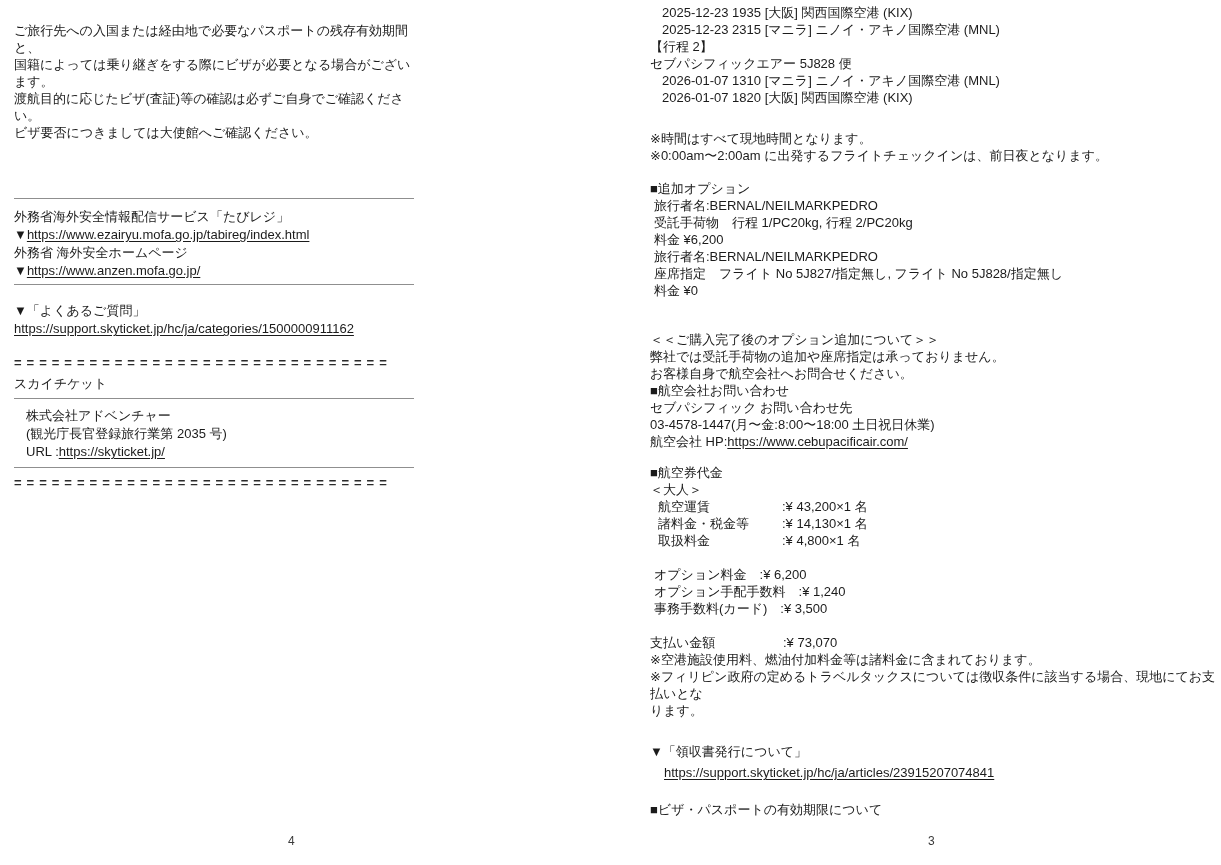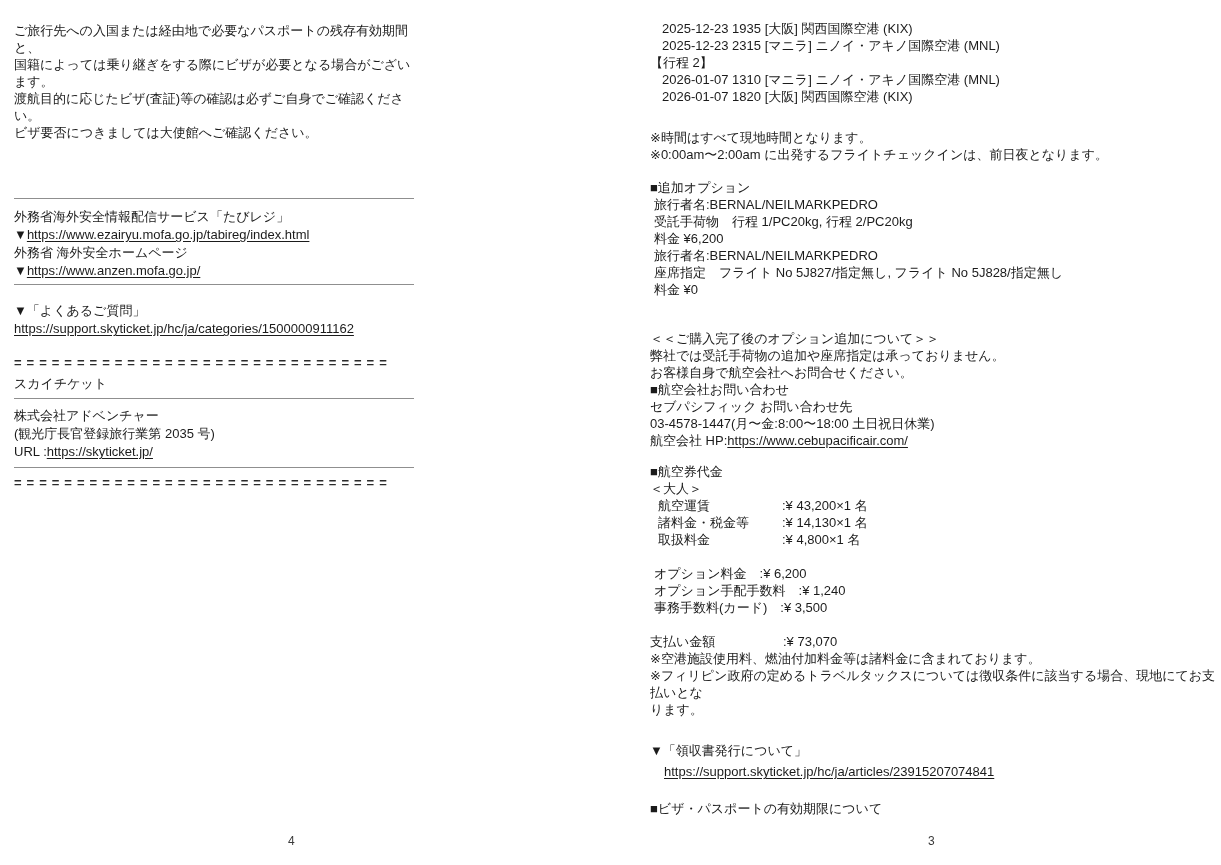--- a/index.html
+++ b/index.html
@@ -3,21 +3,21 @@
 <meta charset="utf-8">
 <style>
   html,body{margin:0;padding:0;}
   body{
     width:1221px;height:865px;background:#ffffff;position:relative;overflow:hidden;
     color:#1b1b1b;font-family:"Liberation Sans","DejaVu Sans",sans-serif;
     font-size:13px;-webkit-font-smoothing:antialiased;
   }
   .page{position:absolute;}
   #pageLeft{left:14px;top:22px;width:400px;}
-  #pageRight{left:650px;top:20px;width:572px;}
+  #pageRight{left:650px;top:4px;width:572px;}
   .ln{white-space:pre-wrap;line-height:17px;min-height:17px;}
   .lh18 .ln{line-height:18px;min-height:18px;}
   .link{color:inherit;text-decoration:underline;text-underline-offset:2px;cursor:pointer;}
   .hr{border-top:1.5px solid #8f8f8f;height:0;}
   .sep{letter-spacing:5px;line-height:17px;white-space:nowrap;color:#2a2a2a;font-weight:bold;overflow:hidden;}
   .indent{padding-left:12px;}
   .pad4{padding-left:4px;}
   .blank{height:17px;}
   .frow{display:flex;padding-left:8px;}
   .frow .flabel{width:124px;flex:none;white-space:pre;}
@@ -54,38 +54,39 @@
     <div class="ln">▼「よくあるご質問」</div>
     <div class="ln"><span class="link">https://support.skyticket.jp/hc/ja/categories/1500000911162</span></div>
   </div>
 
   <div class="sep" style="margin-top:16px;">==============================</div>
 
   <div class="ln" style="margin-top:4px;">スカイチケット</div>
 
   <div class="hr" style="margin-top:6px;"></div>
 
-  <div class="lh18" style="margin-top:8px;">
+  <div class="lh18" style="margin-top:8px;margin-left:12px;">
     <div class="ln">株式会社アドベンチャー</div>
     <div class="ln">(観光庁長官登録旅行業第 2035 号)</div>
     <div class="ln"><span>URL :</span><span class="link">https://skyticket.jp/</span></div>
   </div>
 
   <div class="hr" style="margin-top:6px;"></div>
 
   <div class="sep" style="margin-top:6px;">==============================</div>
 
 </div>
 
 <div class="page" id="pageRight">
 
   <div>
     <div class="ln indent">2025-12-23 1935 [大阪] 関西国際空港 (KIX)</div>
     <div class="ln indent">2025-12-23 2315 [マニラ] ニノイ・アキノ国際空港 (MNL)</div>
     <div class="ln">【行程 2】</div>
+    <div class="ln">セブパシフィックエアー 5J828 便</div>
     <div class="ln indent">2026-01-07 1310 [マニラ] ニノイ・アキノ国際空港 (MNL)</div>
     <div class="ln indent">2026-01-07 1820 [大阪] 関西国際空港 (KIX)</div>
   </div>
 
   <div style="margin-top:24px;">
     <div class="ln">※時間はすべて現地時間となります。</div>
     <div class="ln">※0:00am〜2:00am に出発するフライトチェックインは、前日夜となります。</div>
   </div>
 
   <div style="margin-top:16px;">

